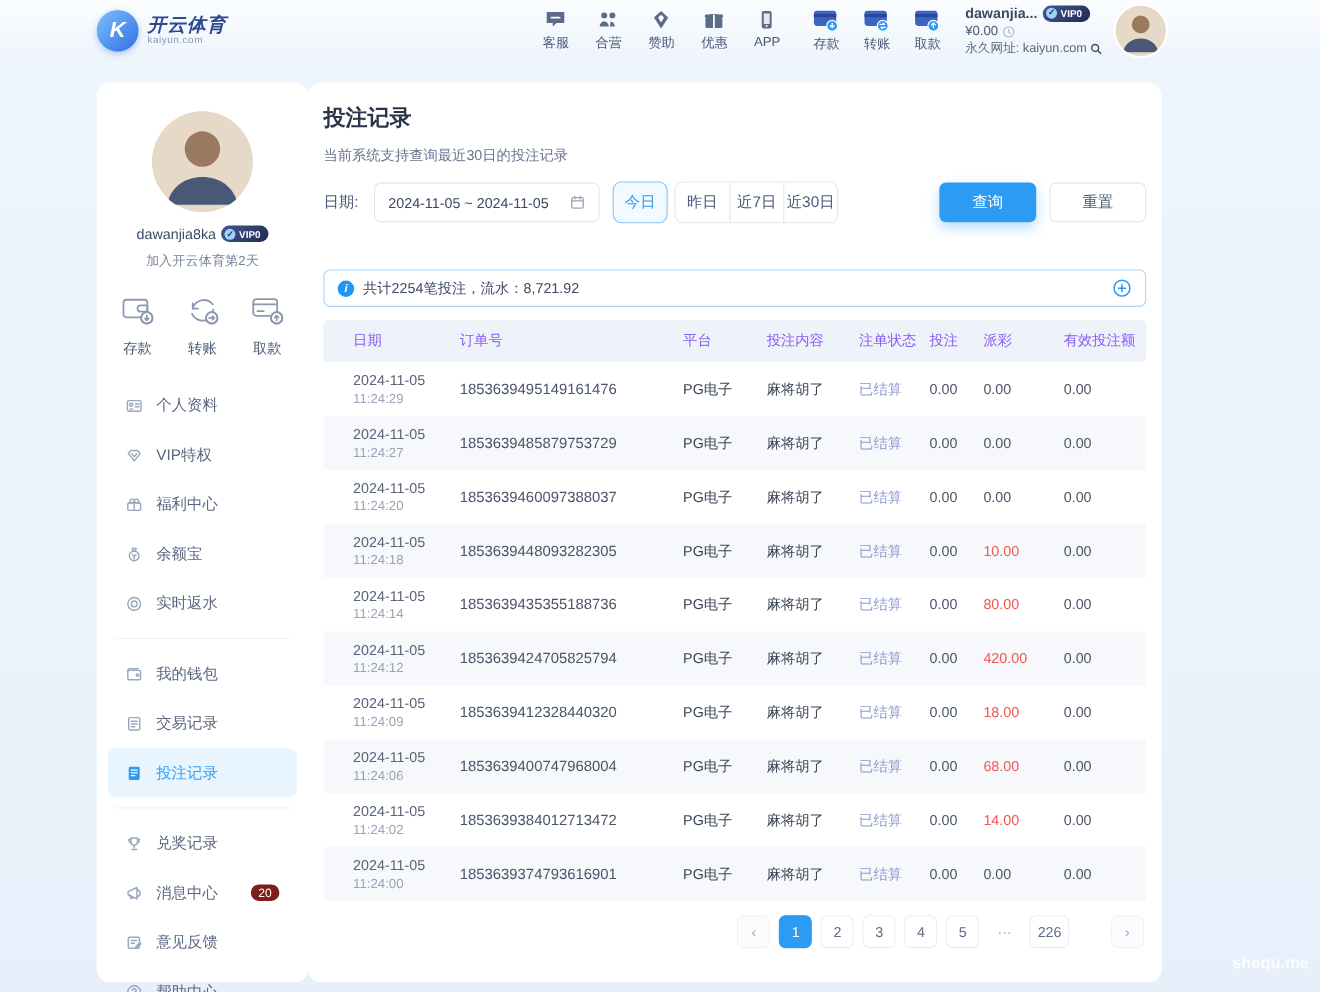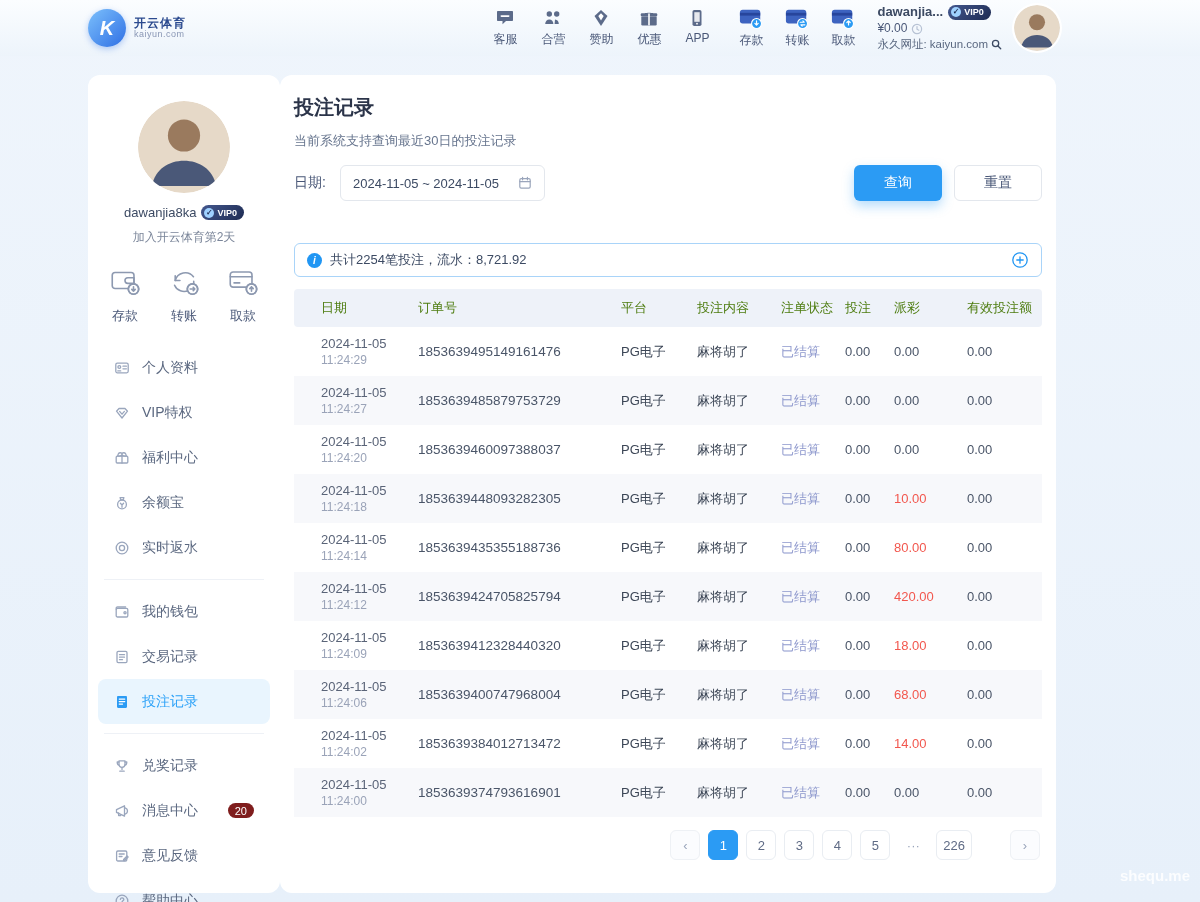--- a/index.html
+++ b/index.html
@@ -13,21 +13,21 @@
   
   .topbar{ position:absolute; left:0; top:0; width:1200px; height:56px;
     display:flex; align-items:center; padding:0 140px 0 88px;
     background:linear-gradient(180deg,#fbfdff, #edf4fb); }
   .logo{ display:flex; align-items:center; gap:8px; }
   .logo-mark{ width:38px; height:38px; border-radius:50%;
     background:linear-gradient(135deg,#7cc0fc,#2f6fe4);
     color:#fff; font-weight:bold; font-size:20px; font-style:italic;
     display:flex; align-items:center; justify-content:center; box-shadow:0 2px 6px rgba(47,111,228,.35);}
   .logo-text{ display:flex; flex-direction:column; line-height:1.05;}
-  .logo-brand{ font-size:12px; font-weight:bold; color:#2b4a8f; letter-spacing:1px;}
+  .logo-brand{ font-size:17px; font-weight:bold; font-style:italic; color:#2b4a8f; letter-spacing:1px;}
   .logo-domain{ font-size:9px; color:#8a97b5; letter-spacing:.5px;}
   .nav{ display:flex; gap:26px; margin-left:30px;}
   .nav a{ font-size:15px; font-weight:bold; color:#33415e; text-decoration:none; cursor:pointer;}
   .tb-right{ display:flex; align-items:center; margin-left:auto;}
   .feat{ display:flex; gap:16px;}
   .feat-item,.wallet-item{ display:flex; flex-direction:column; align-items:center; gap:3px; cursor:pointer; min-width:32px;}
   .feat-item .ic{ color:#5c6b8a; height:20px; display:flex; align-items:flex-end;}
   .feat-item .lb,.wallet-item .lb{ font-size:12px; color:#4a5878; white-space:nowrap;}
   .wallet{ display:flex; gap:14px; margin-left:22px;}
   .wallet-item .ic{ height:22px; display:flex; align-items:center;}
@@ -87,21 +87,21 @@
     background:#fff; color:#4a5878; font-size:14px; cursor:pointer;}
   .summary{ margin-top:42px; height:34px; border:1px solid #a9d4f9; border-radius:6px;
     display:flex; align-items:center; gap:8px; padding:0 12px;}
   .info-dot{ width:15px; height:15px; border-radius:50%; background:#2196f3; color:#fff;
     font-size:10px; font-weight:bold; font-style:italic; display:flex; align-items:center; justify-content:center; flex:none;}
   .summary .txt{ font-size:13px; color:#3c4a63;}
   .plus-ic{ margin-left:auto; color:#2196f3; display:flex; cursor:pointer;}
   .thead,.trow{ display:grid; grid-template-columns:97px 203px 76px 84px 64px 49px 73px 1fr;
     align-items:center; padding-left:27px;}
   .thead{ margin-top:12px; height:38px; background:#eef2f9; border-radius:4px;}
-  .thead div{ font-size:13px; color:#4d7c0f;}
+  .thead div{ font-size:13px; color:#8b5cf6;}
   .tbody{ }
   .trow{ height:49px; font-size:13px; color:#3c4656;}
   .trow:nth-child(even){ background:#f7f8fb;}
   .c-date .d1{ font-size:13px; color:#5a6478;}
   .c-date .d2{ font-size:12px; color:#9aa3b8; margin-top:2px;}
   .c-order{ font-size:13.5px; color:#4a5568;}
   .c-status{ color:#8e98cd;}
   .c-num{ color:#4a5568;}
   .c-num.red{ color:#f2574e;}
   .pager{ margin-top:13px; display:flex; justify-content:flex-end; gap:8px; padding-right:2px;}
@@ -463,20 +463,32 @@
     <span class="flabel">日期:</span>
     <div class="datebox">
       <span class="val">2024-11-05  ~  2024-11-05</span>
       <span class="cal">
         <svg viewBox="0 0 14 14" width="14" height="14" fill="none" stroke="currentColor" stroke-width="1.2" stroke-linecap="round">
             <rect x="1.8" y="2.6" width="10.4" height="9.6" rx="1.4"></rect>
             <path d="M1.8 5.6h10.4M4.6 1.4v2.4M9.4 1.4v2.4"></path>
           </svg>
       </span>
     </div>
+    <div class="ranges">
+      <div class="range-active">今日</div>
+      <div class="range-group">
+
+          <div class="range-btn">昨日</div>
+
+          <div class="range-btn">近7日</div>
+
+          <div class="range-btn">近30日</div>
+
+      </div>
+    </div>
     <button class="btn-query">查询</button>
     <button class="btn-reset">重置</button>
   </div>
 
   <div class="summary">
     <span class="info-dot">i</span>
     <span class="txt">共计2254笔投注，流水：8,721.92</span>
     <span class="plus-ic">
       <svg viewBox="0 0 18 18" width="18" height="18" fill="none" stroke="currentColor" stroke-width="1.3" stroke-linecap="round">
           <circle cx="9" cy="9" r="7.2"></circle>

